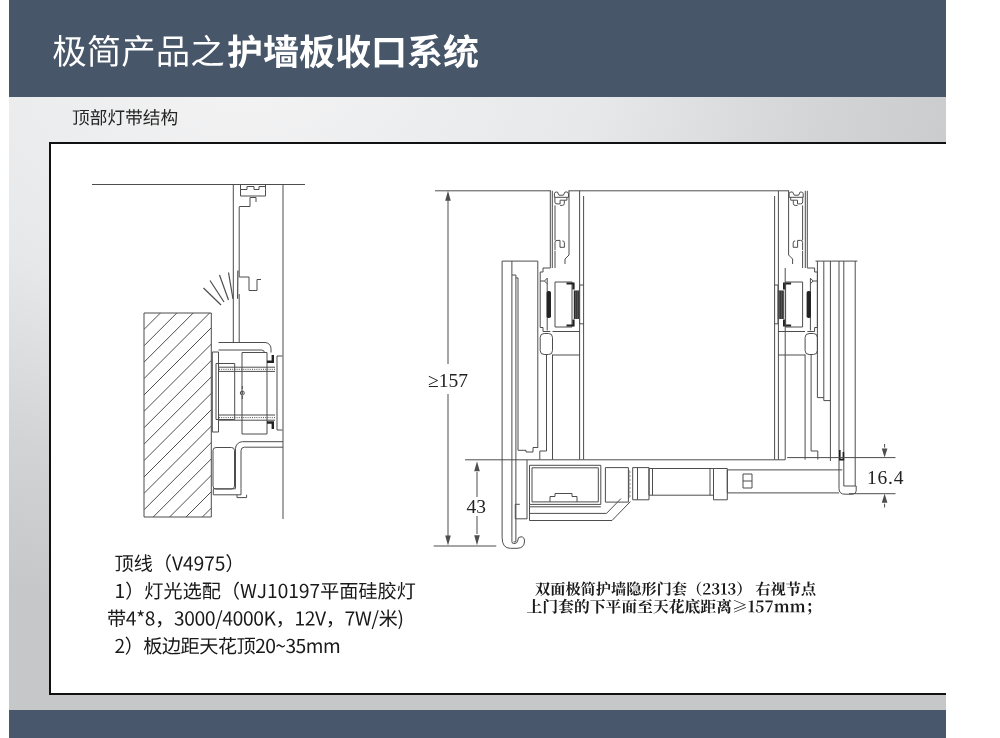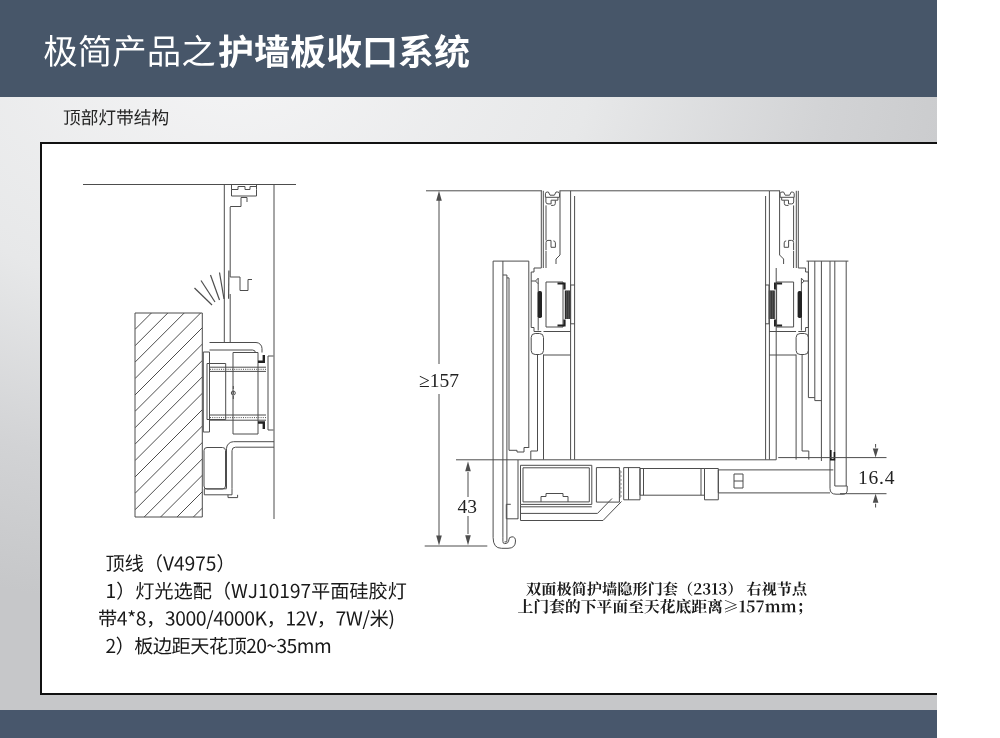--- a/index.html
+++ b/index.html
@@ -1,17 +1,17 @@
 <!DOCTYPE html>
 <html><head><meta charset="utf-8">
 <style>
 html,body{margin:0;padding:0;}
 #page{position:relative;width:937px;height:738px;overflow:hidden;
 background:radial-gradient(ellipse 85% 75% at 25% 8%, #f4f4f5 0%, #e7e8e9 45%, #d2d3d5 75%, #c6c7c9 100%);
-font-family:"Liberation Sans", sans-serif;}
+font-family:"Liberation Sans", sans-serif;margin-left:9px;}
 #hdr{position:absolute;left:0;top:0;width:1000px;height:97px;background:#475669;}
 #ftr{position:absolute;left:0;top:710px;width:1000px;height:28px;background:#48576c;}
 #box{position:absolute;left:40px;top:142px;width:921px;height:549px;background:#ffffff;border:2px solid #111;}
 svg.ov{position:absolute;left:0;top:0;}
 </style></head>
 <body>
 <div id="page">
 
 <div id="hdr"></div>
 

